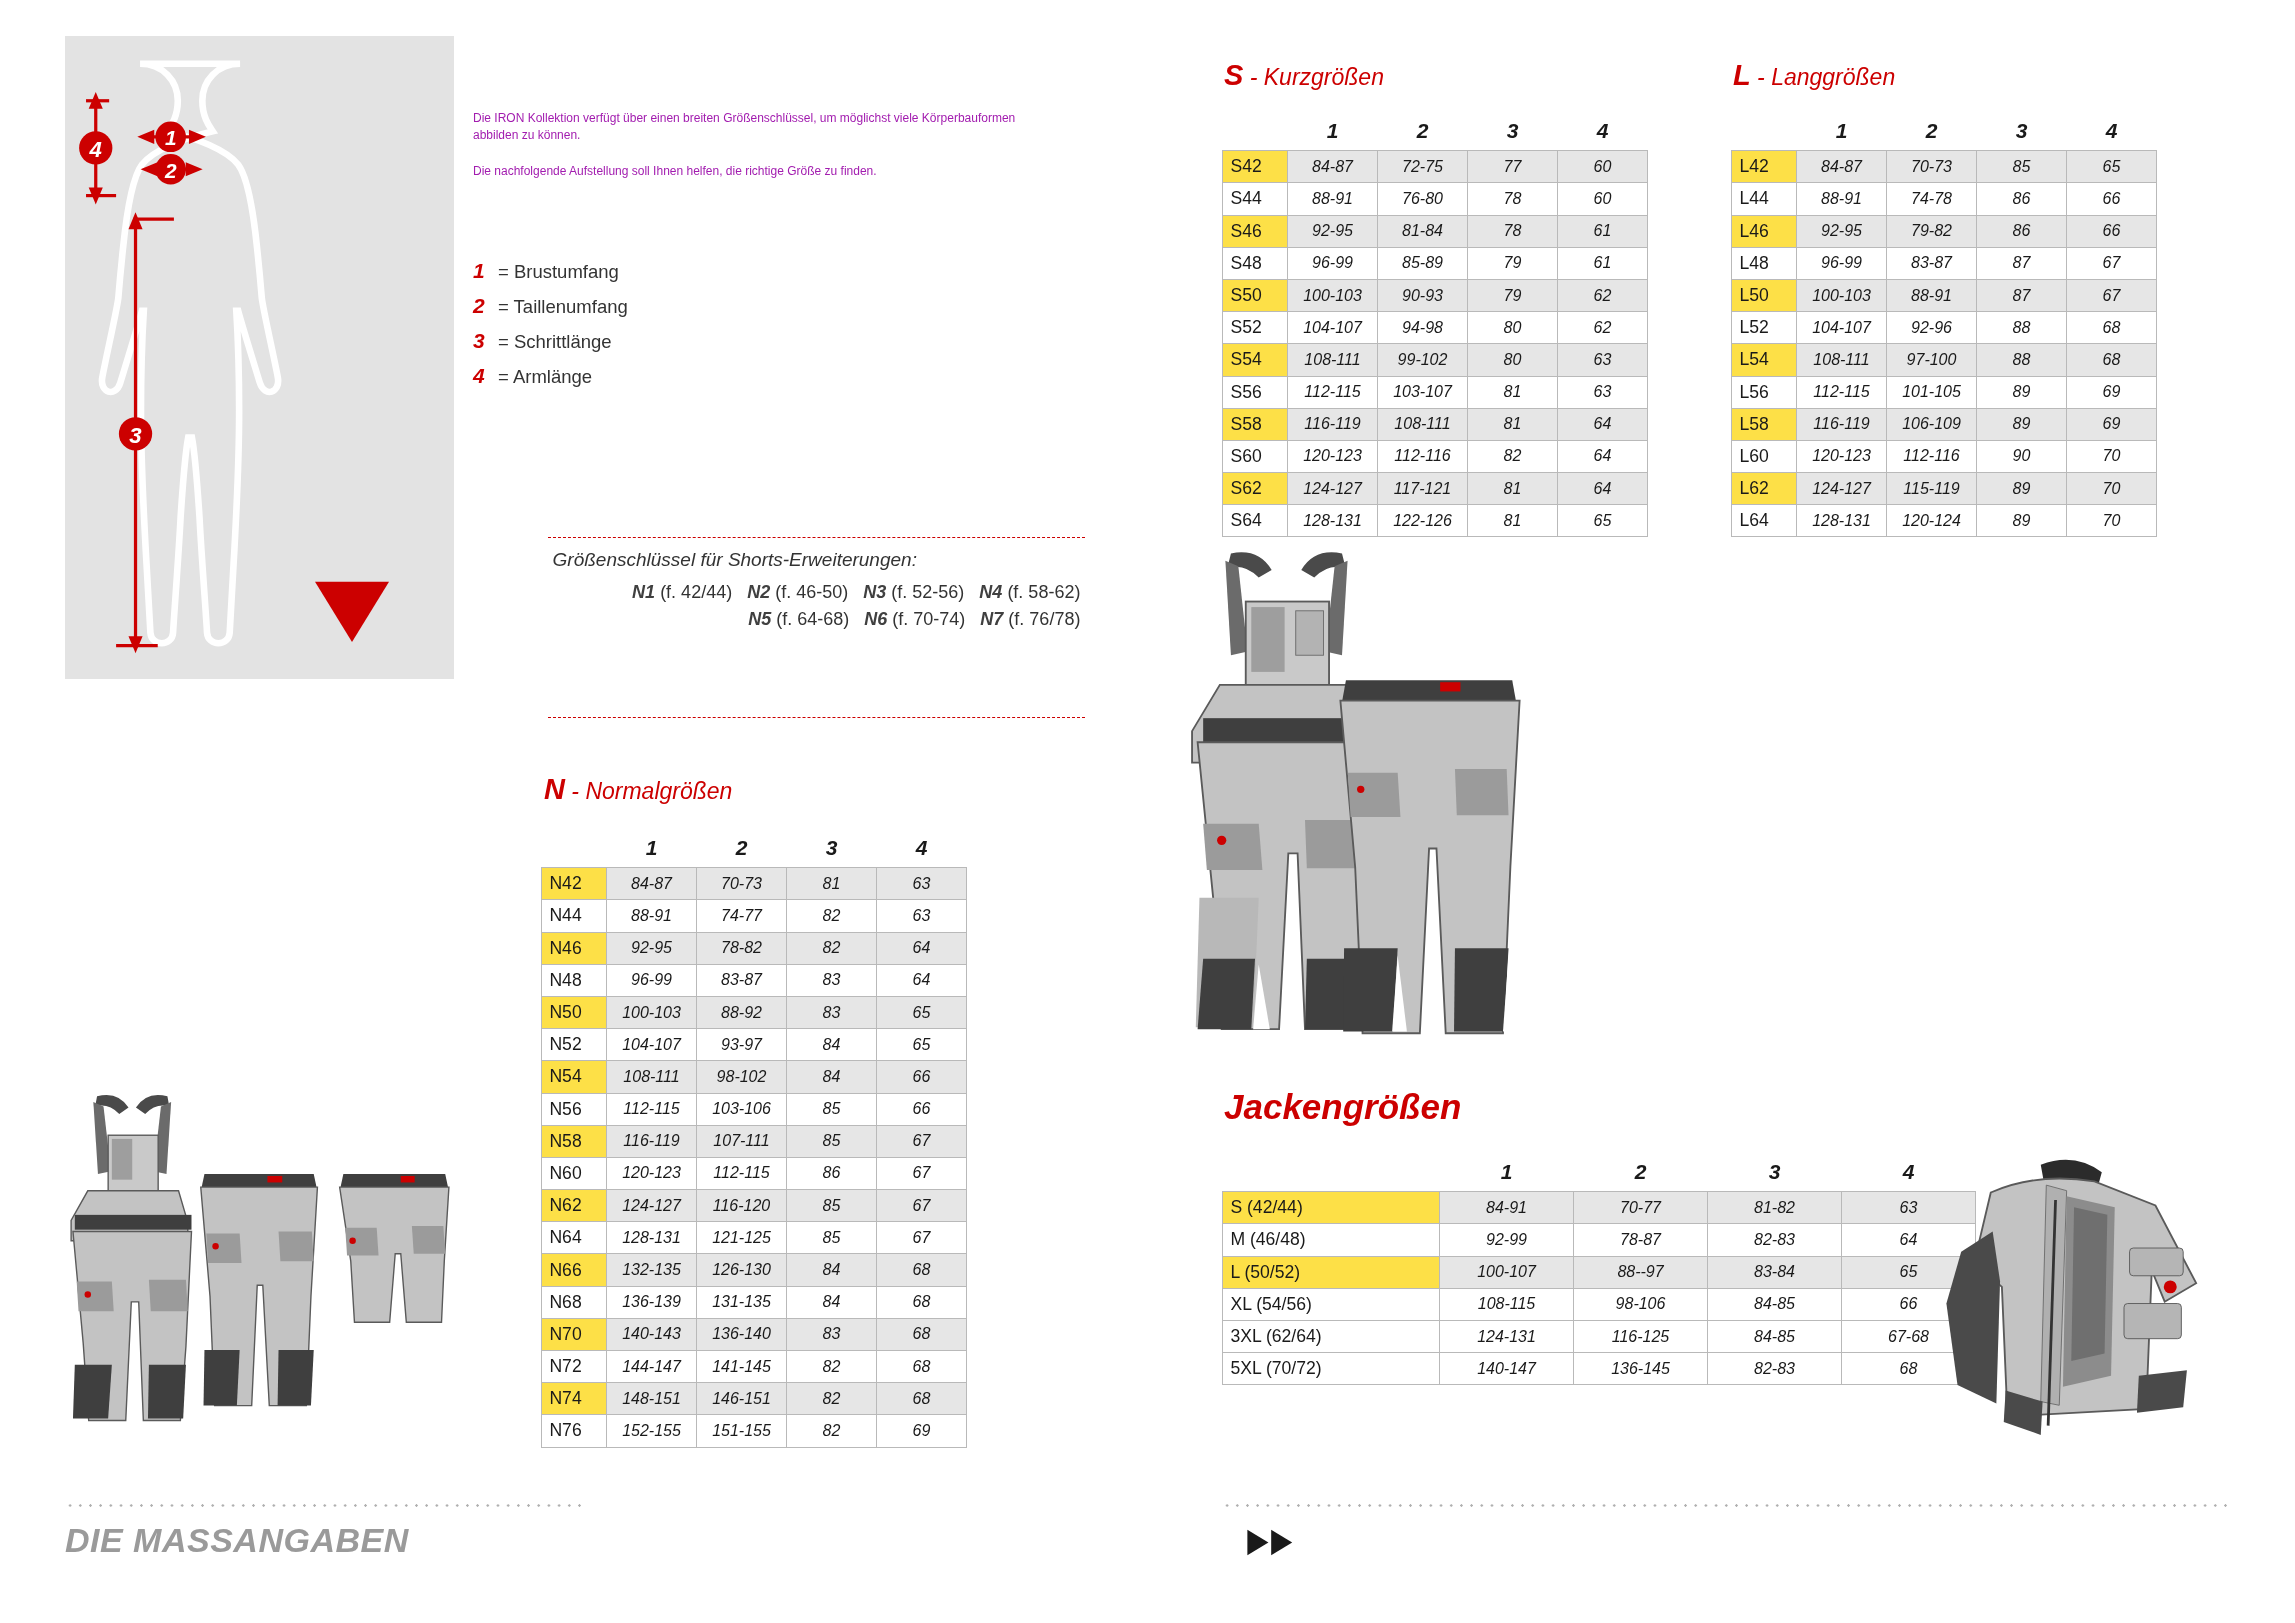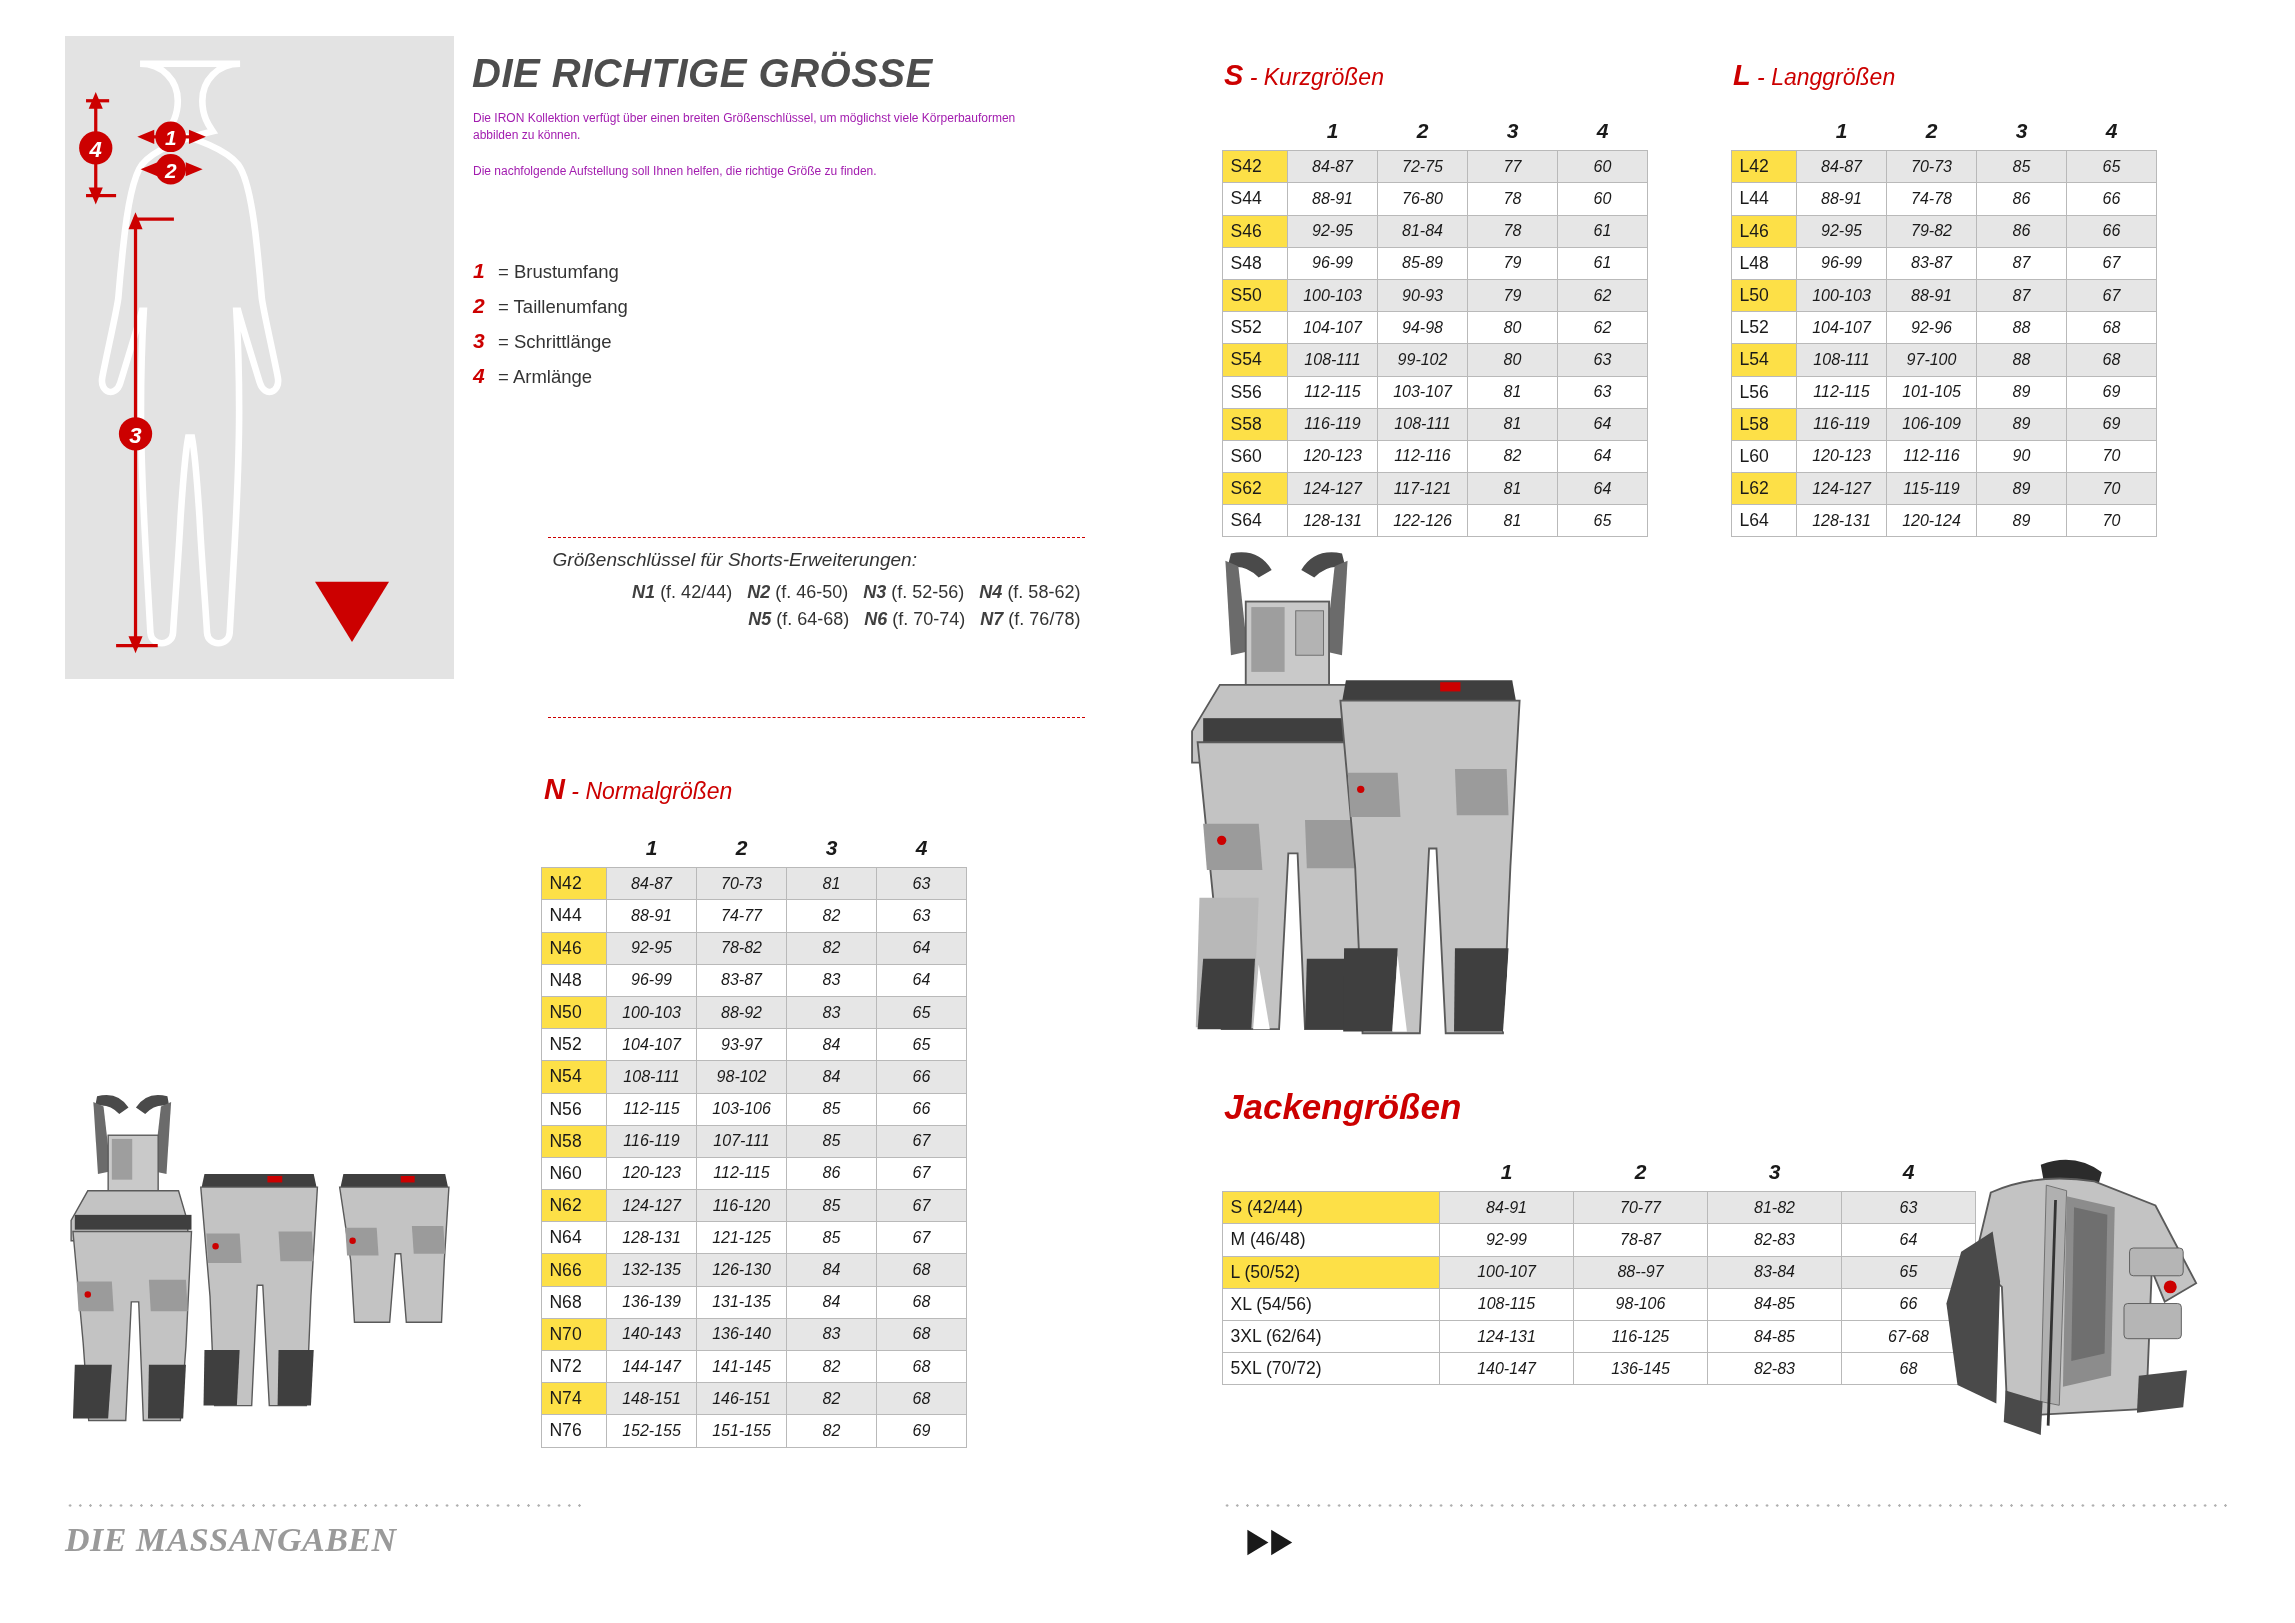--- a/index.html
+++ b/index.html
@@ -106,21 +106,20 @@
   
   .footer-dots {
     position:absolute; left:65px; top:1504px; width:521px; height:2.8px;
     background-image: radial-gradient(circle, #b0b0b0 1.2px, transparent 1.2px);
     background-size: 10.2px 2.8px;
   }
   .footer-label {
     position:absolute; left:65px; top:1521px;
     font-size:34px; font-weight:bold; font-style:italic; color:#9a9a9a;
     letter-spacing:0.5px;
-    font-family:Liberation Serif, serif;
   }
   .footer-dots-r {
     position:absolute; left:1222px; top:1504px; width:1009px; height:2.8px;
     background-image: radial-gradient(circle, #b0b0b0 1.2px, transparent 1.2px);
     background-size: 10.2px 2.8px;
   }
   .footer-arrows {
     position:absolute; left:1245px; top:1527px;
   }
 
@@ -188,21 +187,20 @@
         <circle cx="228" cy="288" r="33" fill="#cc0000"></circle>
         <text x="228" y="306" font-size="45" font-style="italic" font-weight="bold" fill="#ffffff" text-anchor="middle" font-family="Liberation Sans, sans-serif">2</text>
         <circle cx="152" cy="860" r="36" fill="#cc0000"></circle>
         <text x="152" y="880" font-size="48" font-style="italic" font-weight="bold" fill="#ffffff" text-anchor="middle" font-family="Liberation Sans, sans-serif">3</text>
       </g>
 
       <polygon points="540,1180 700,1180 620,1310" fill="#cc0000"></polygon>
     </svg>
   </div>
 
-  <div class="title-main">DIE RICHTIGE GRÖSSE</div>
 
   <div class="intro">
     <p>Die IRON Kollektion verfügt über einen breiten Größenschlüssel, um möglichst viele Körperbauformen abbilden zu können.</p>
     <p>Die nachfolgende Aufstellung soll Ihnen helfen, die richtige Größe zu finden.</p>
   </div>
 
   <div class="legend">
     <div class="legend-row">
       <span class="legend-num">1</span>
       <span class="legend-txt">= Brustumfang</span>

